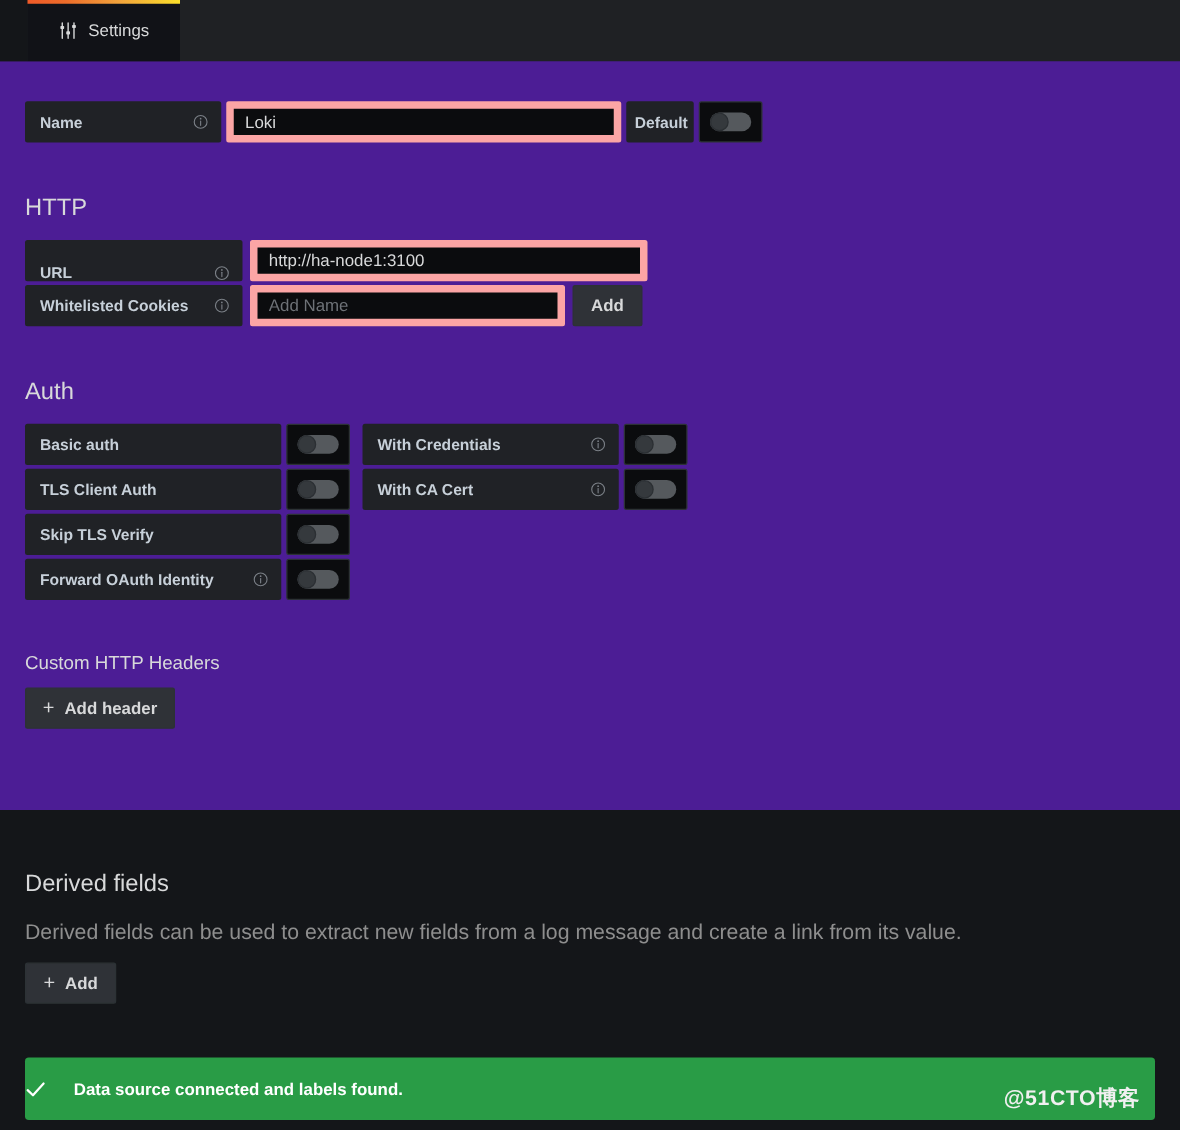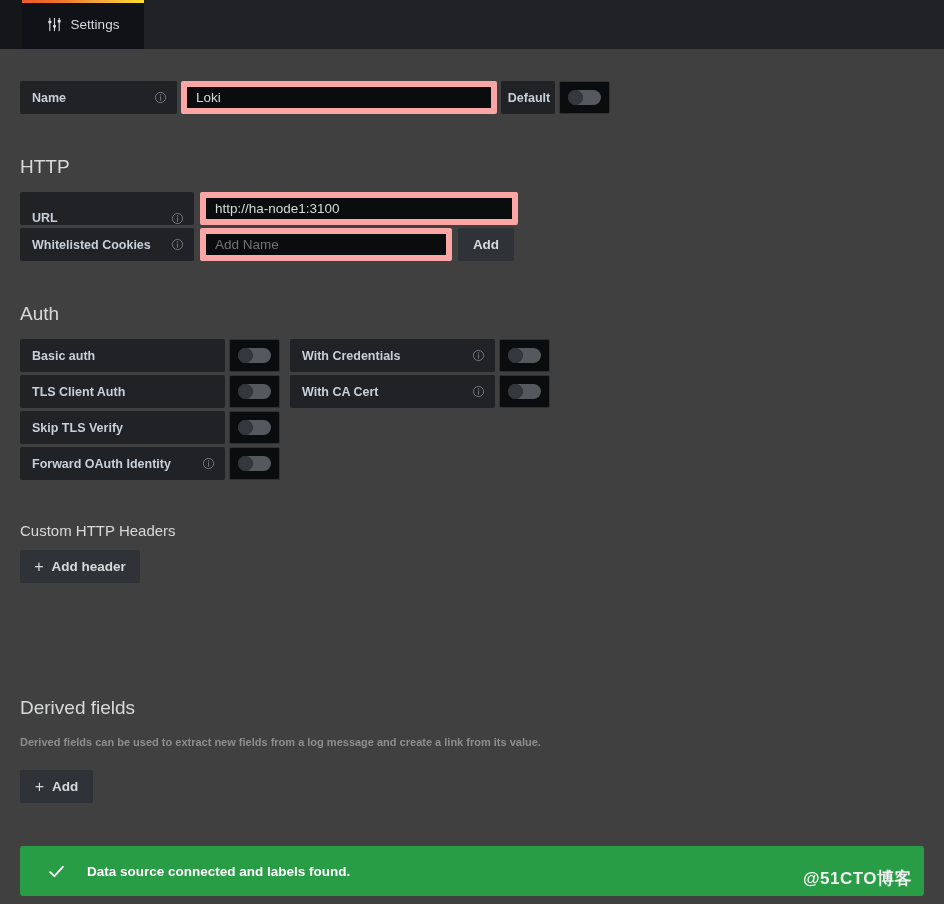--- a/index.html
+++ b/index.html
@@ -3,21 +3,21 @@
 <meta charset="utf-8">
 <style>
   * { box-sizing: border-box; }
   html, body {
     margin: 0; padding: 0;
     width: 944px; height: 904px;
     background: #141619;
     font-family: "Liberation Sans", sans-serif;
     overflow: hidden;
   }
-  .page { position: relative; width: 944px; height: 904px; background: #404040; }
+  .page { position: relative; width: 944px; height: 648px; background: #4c1d95; }
 
   
   .tabbar {
     position: absolute; left: 0; top: 0; width: 944px; height: 49px;
     background: #1f2124;
   }
   .tabbar-left-gap {
     position: absolute; left: 0; top: 0; width: 22px; height: 49px;
     background: #141619;
   }
@@ -74,27 +74,27 @@
 
   .btn {
     height: 33px; border-radius: 2px; border: 1px solid #2c3235;
     background: #2f3237; color: #d8d9da; font-size: 13.5px; font-weight: bold;
     display: flex; align-items: center; justify-content: center;
     cursor: pointer; padding: 0 2px; white-space: nowrap;
     font-family: "Liberation Sans", sans-serif;
   }
   .btn .plus { font-size: 16px; font-weight: normal; margin-right: 8px; }
 
-  .desc { position: absolute; font-size: 11px; color: #8e8e8e; font-weight: bold; }
+  .desc { position: absolute; font-size: 17px; color: #8e8e8e; }
 
   
   .alert {
     position: absolute; left: 20px; top: 846px; width: 904px; height: 50px;
     background: #299c46; border-radius: 3px;
-    display: flex; align-items: center; padding-left: 28px; gap: 22px;
+    display: flex; align-items: center; gap: 22px;
   }
   .alert-check { width: 17px; height: 17px; color: #ffffff; }
   .alert-text { font-size: 13.5px; font-weight: bold; color: #ffffff; }
   .watermark {
     position: absolute; right: 12px; bottom: 6px;
     font-size: 17px; color: #f0f0f0; font-weight: bold;
     letter-spacing: 0.5px;
   }
 </style>
 </head>

